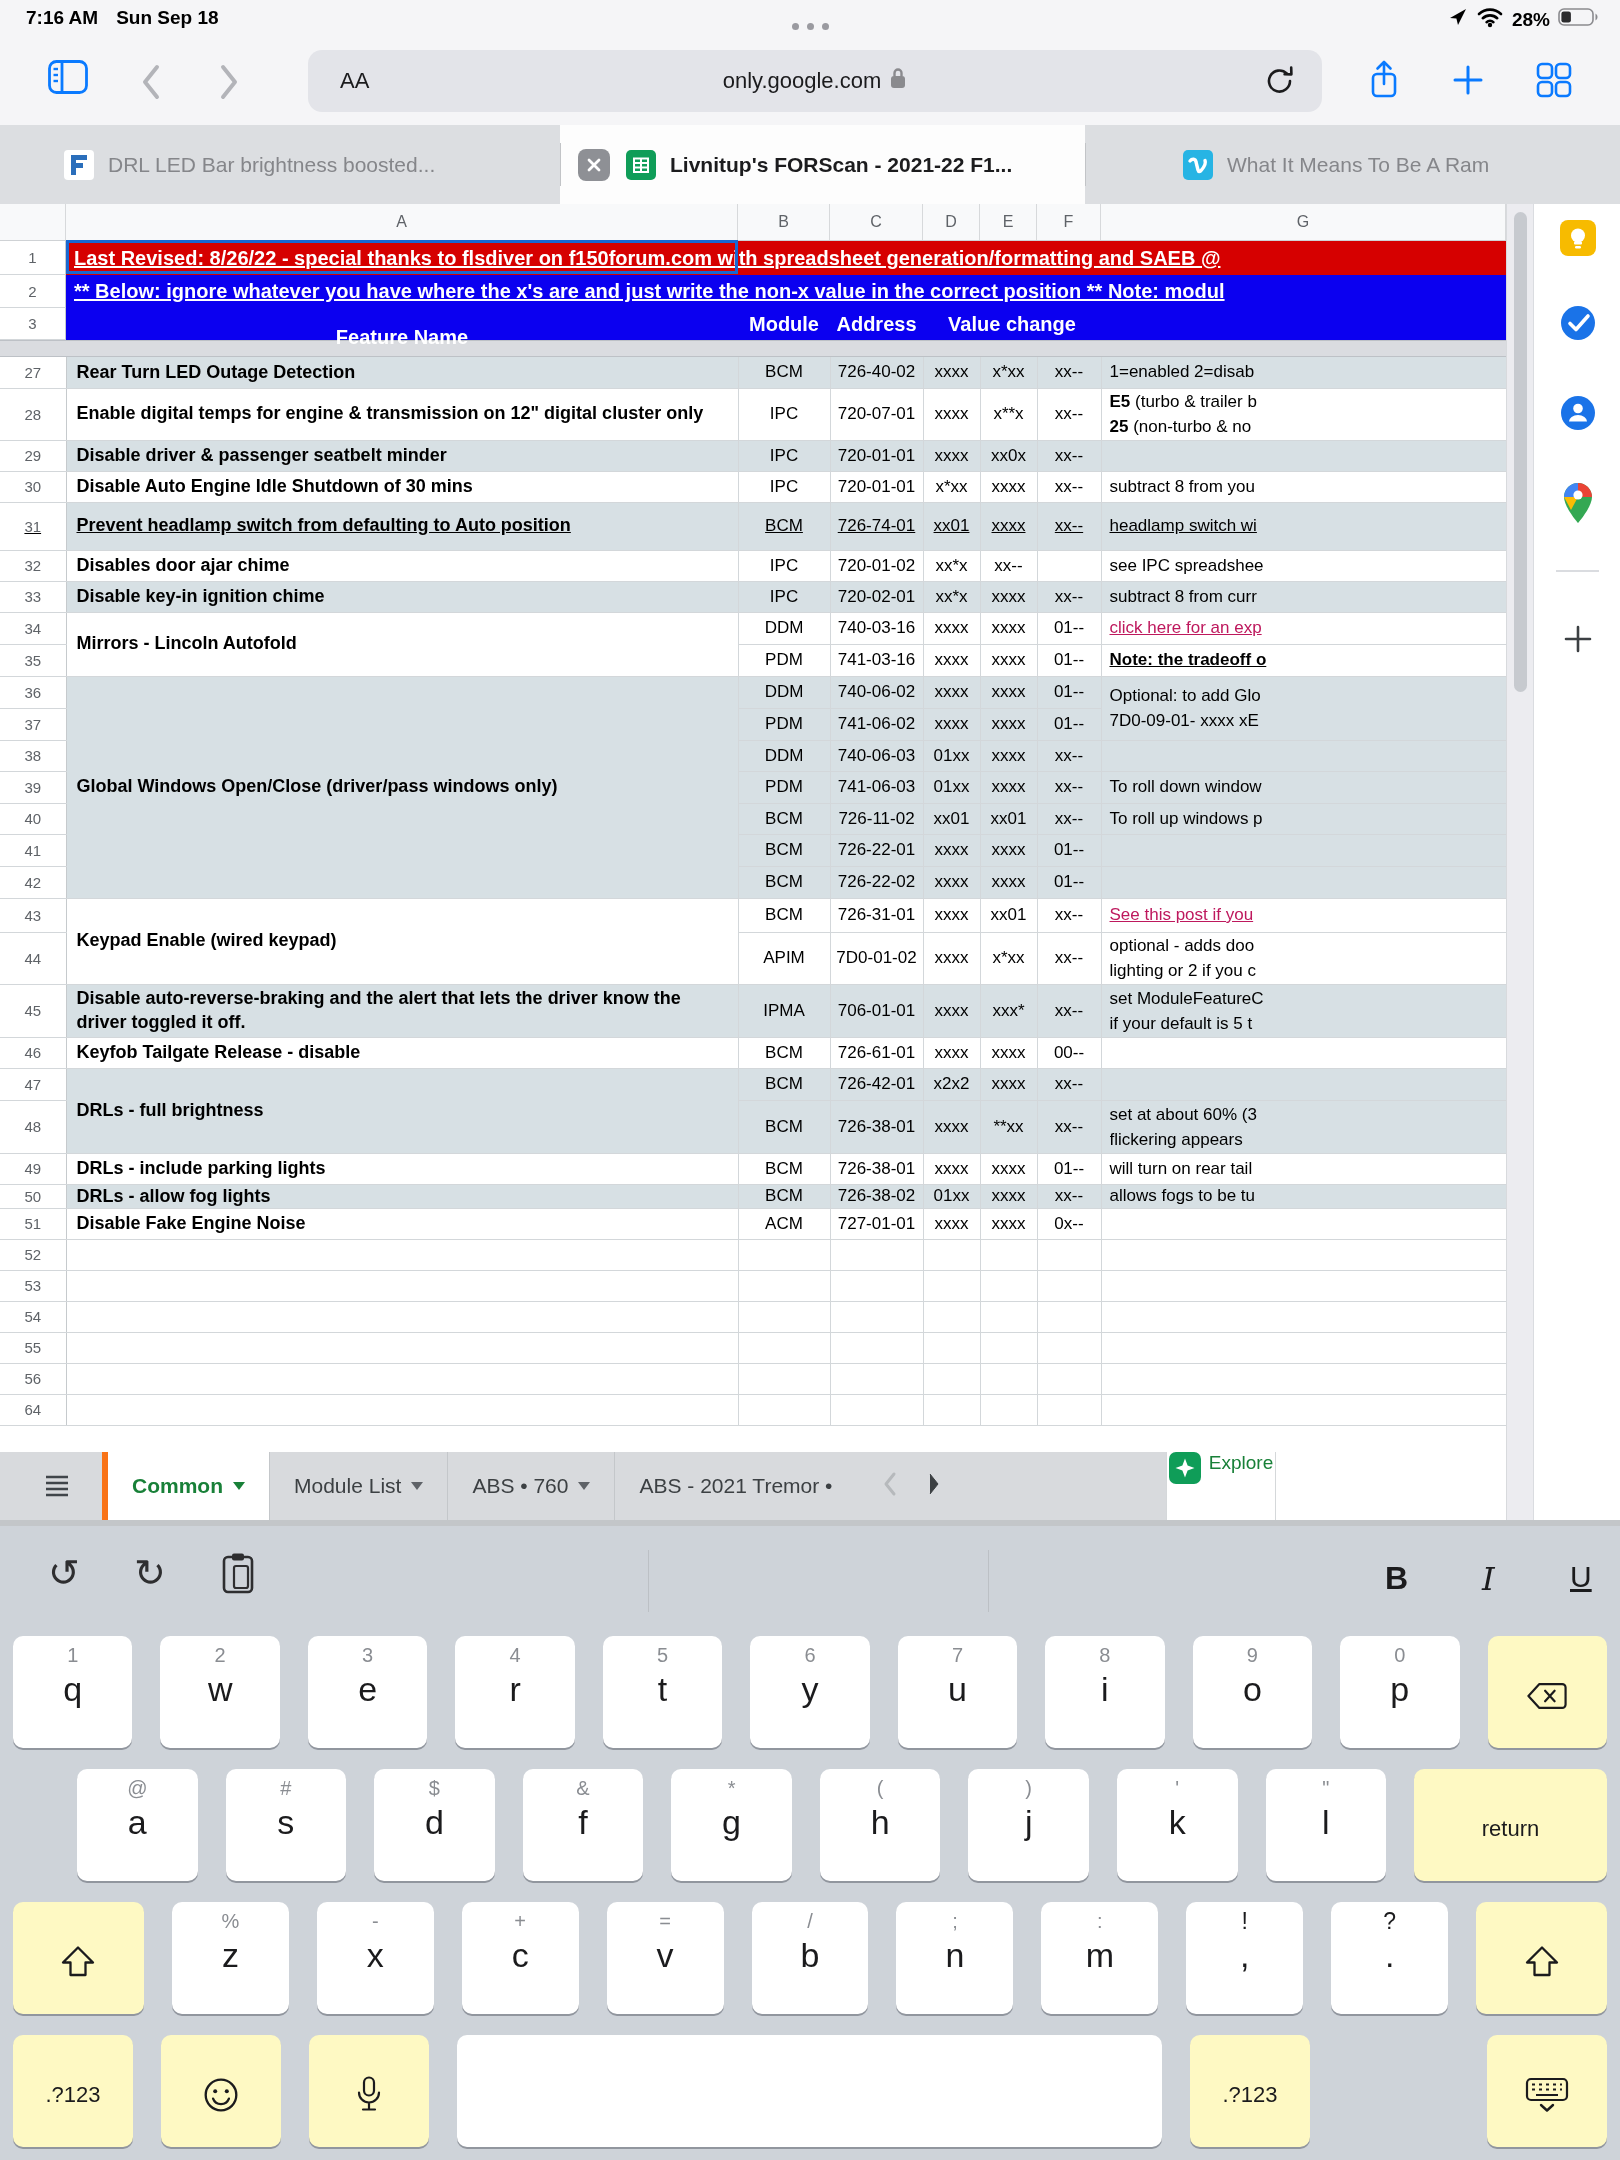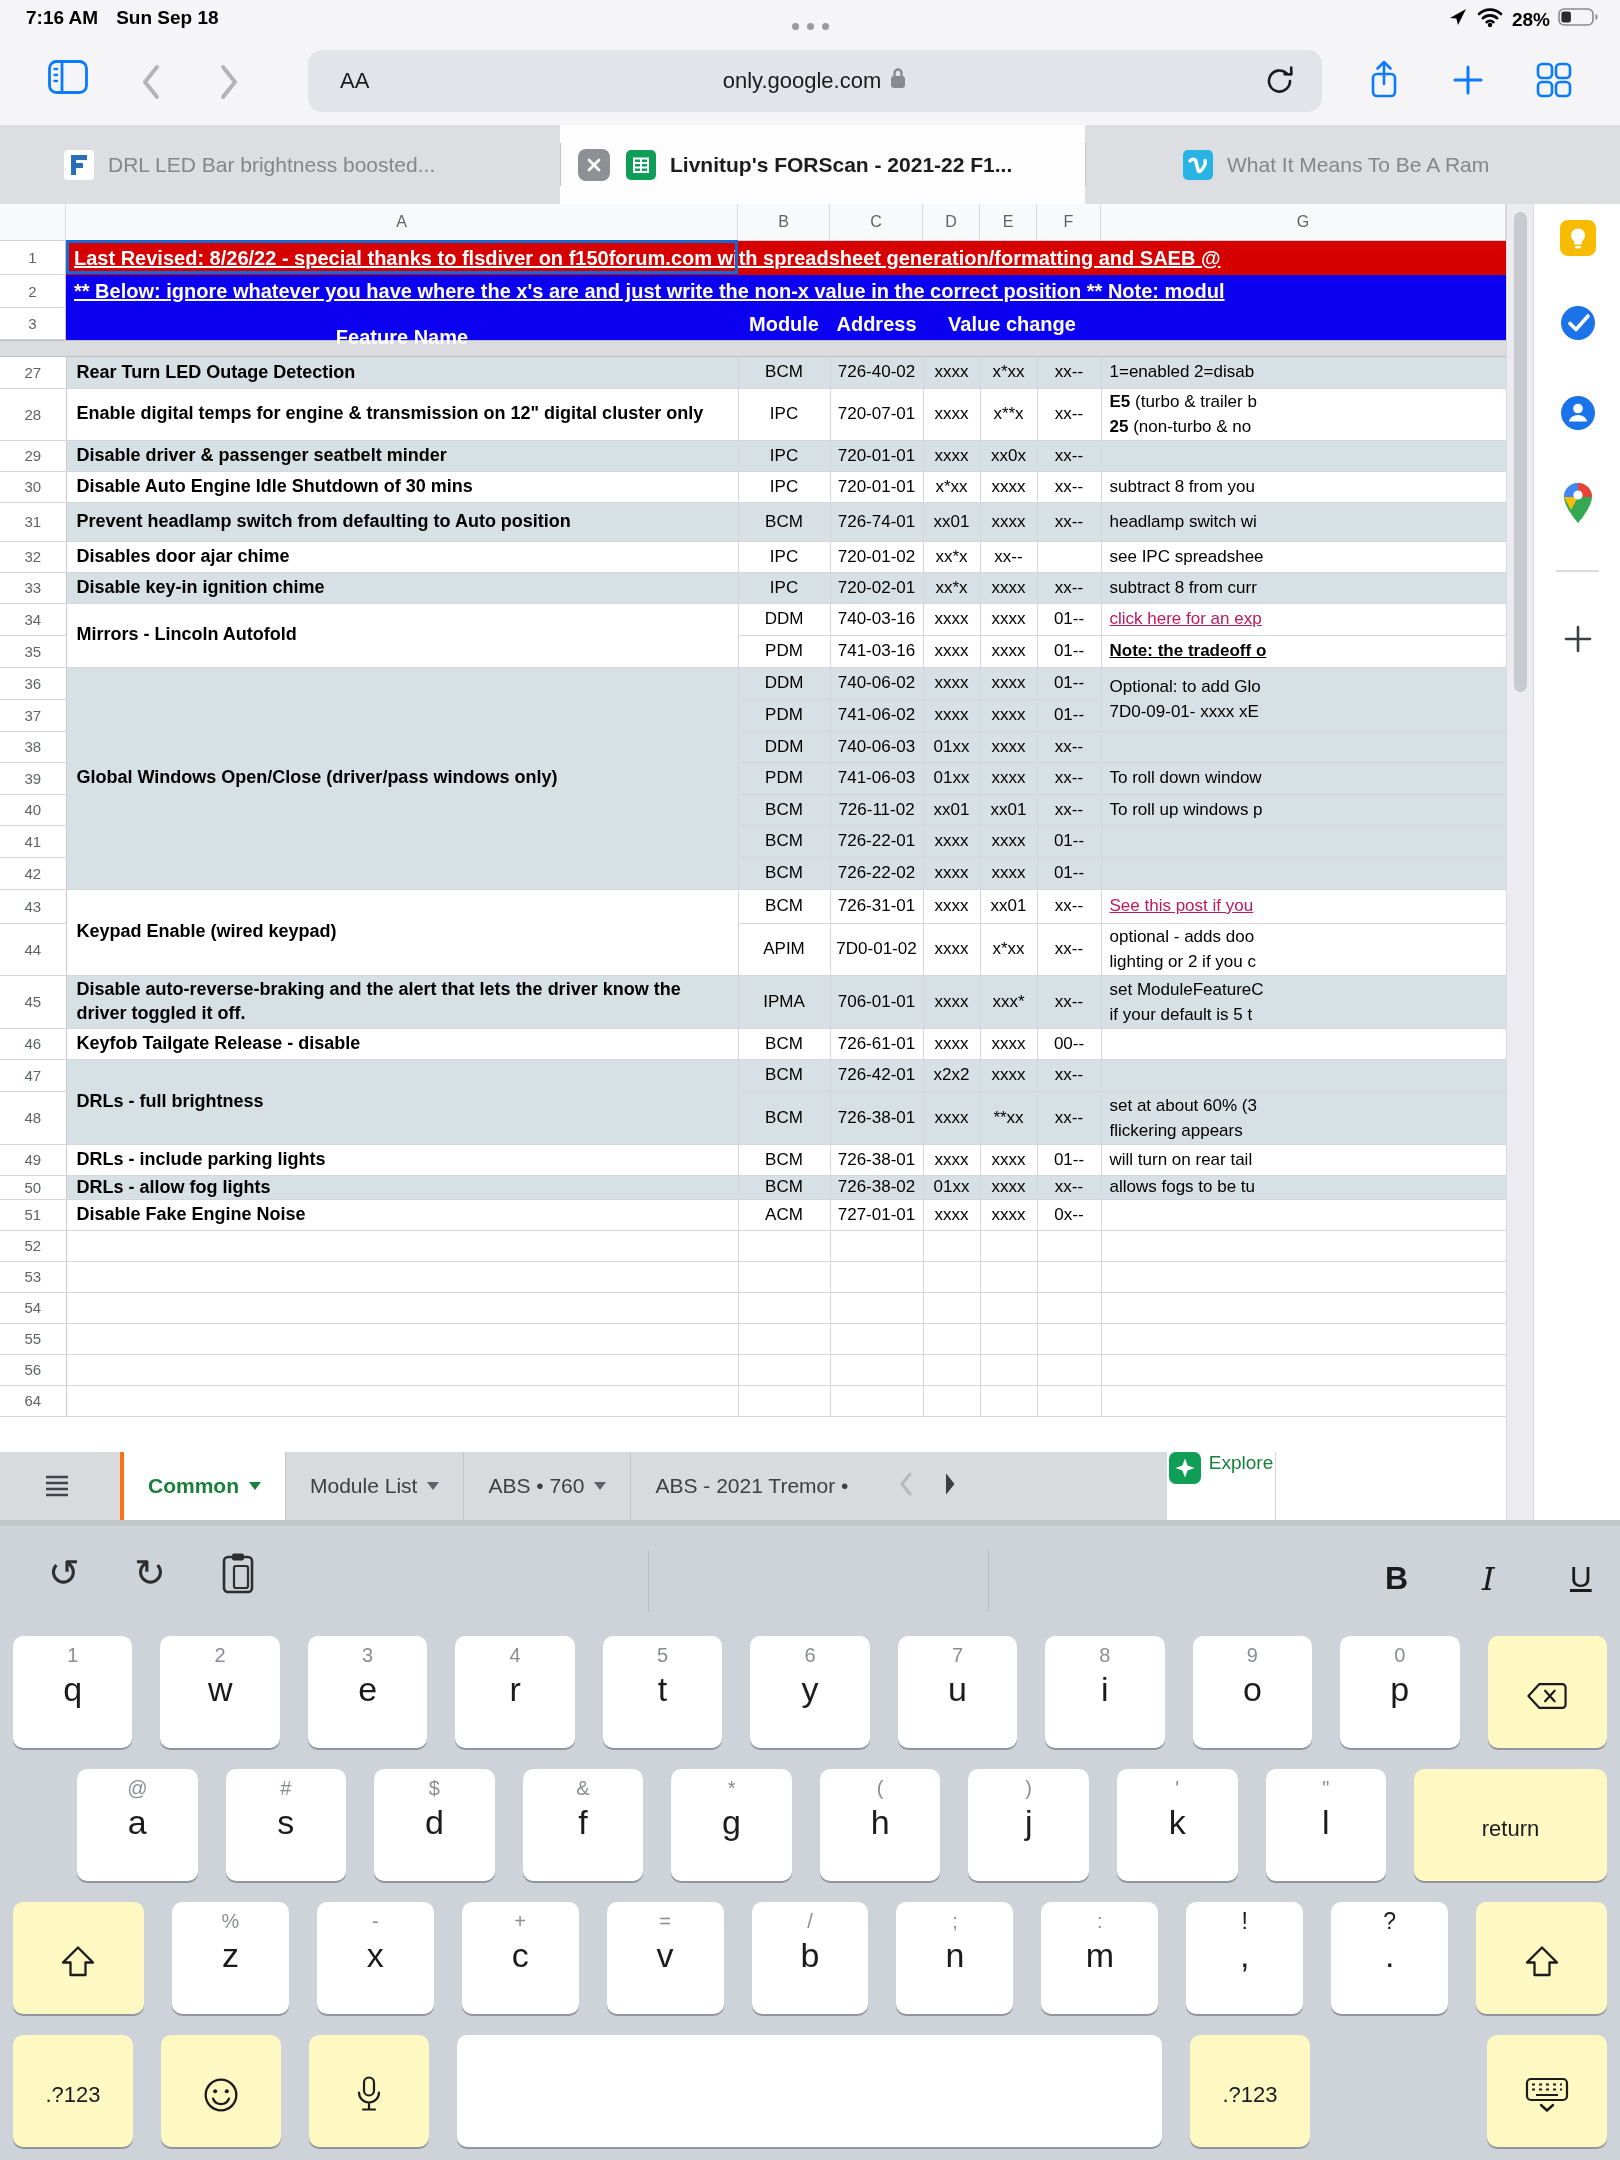--- a/index.html
+++ b/index.html
@@ -62,21 +62,21 @@
   .vscroll{position:absolute;top:204px;left:1506px;width:27px;height:1322px;background:#ececf0;border-left:1px solid #d8dadd;box-sizing:border-box;}
   .vthumb{position:absolute;top:8px;left:7px;width:13px;height:480px;border-radius:7px;background:#c7cacf;}
   .sidepanel{position:absolute;top:204px;left:1533px;width:87px;height:1322px;background:#fff;border-left:1px solid #dadce0;box-sizing:border-box;}
   .sp-ic{position:absolute;left:0;width:87px;display:flex;justify-content:center;}
   .sp-div{position:absolute;left:22px;width:43px;height:2px;background:#dadce0;}
 
   
   .sheetbar{position:absolute;top:1452px;left:0;width:1506px;height:68px;background:#fff;}
   .sb-gray{position:absolute;left:0;top:0;width:1166px;height:68px;background:#d8dadd;display:flex;align-items:center;}
   .stab{height:68px;display:flex;align-items:center;gap:10px;padding:0 24px;font-size:21px;color:#3c4043;border-right:1px solid #c4c7ca;cursor:default;}
-  .stab.first{border-left:4px solid #f97316;margin-left:50px;}
+  .stab.first{border-left:6px solid #f97316;margin-left:32px;}
   .stab.active{background:#fff;color:#188038;font-weight:bold;}
   .dd{width:0;height:0;border-left:6px solid transparent;border-right:6px solid transparent;border-top:8px solid #5f6368;}
   .stab.active .dd{border-top-color:#188038;}
   .sb-nav{display:flex;gap:28px;margin-left:26px;}
   .explorebox{position:absolute;left:1166px;top:0;width:110px;height:68px;background:#fff;border-left:1px solid #d5d8da;border-right:1px solid #d5d8da;box-sizing:border-box;display:flex;align-items:flex-start;justify-content:center;gap:8px;}
   .explorebox .xl{color:#188038;font-size:19px;}
   .baredge{position:absolute;top:1520px;left:0;width:1620px;height:6px;background:#c3c6c9;}
 
   
   .kb{position:absolute;top:1526px;left:0;width:1620px;height:634px;background:#ced3d9;}
@@ -295,21 +295,21 @@
           <tr style="height: 31px;">
             <td class="rn">30</td>
             <td class="c-A">Disable Auto Engine Idle Shutdown of 30 mins</td>
             <td class="c-B">IPC</td>
             <td class="c-C">720-01-01</td>
             <td class="c-D">x*xx</td>
             <td class="c-E">xxxx</td>
             <td class="c-F">xx--</td>
             <td class="c-G">subtract 8 from you</td>
           </tr>
-          <tr class="shade" style="height: 39px;">
+          <tr class="shade" style="height: 48px; text-decoration: underline;">
             <td class="rn">31</td>
             <td class="c-A">Prevent headlamp switch from defaulting to Auto position</td>
             <td class="c-B">BCM</td>
             <td class="c-C">726-74-01</td>
             <td class="c-D">xx01</td>
             <td class="c-E">xxxx</td>
             <td class="c-F">xx--</td>
             <td class="c-G">headlamp switch wi</td>
           </tr>
           <tr style="height: 31px;">

